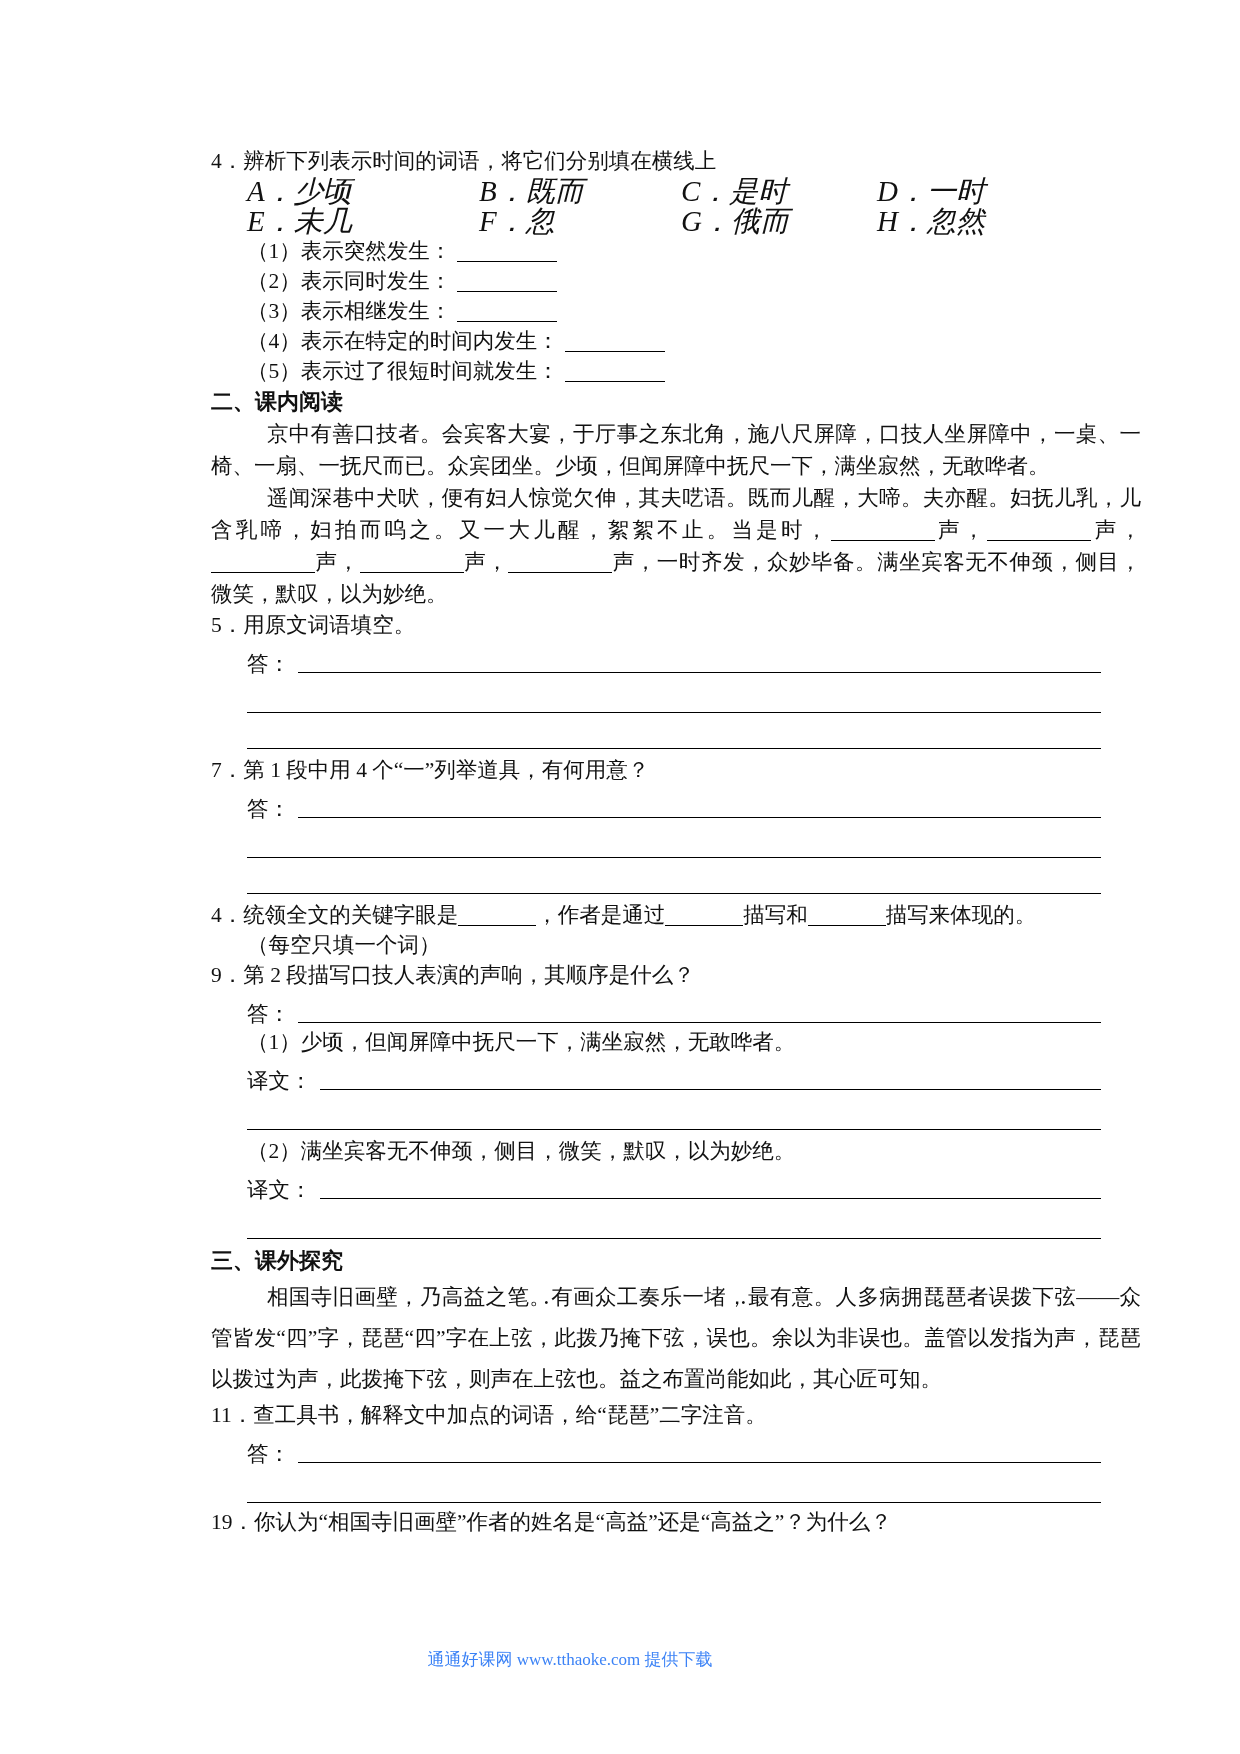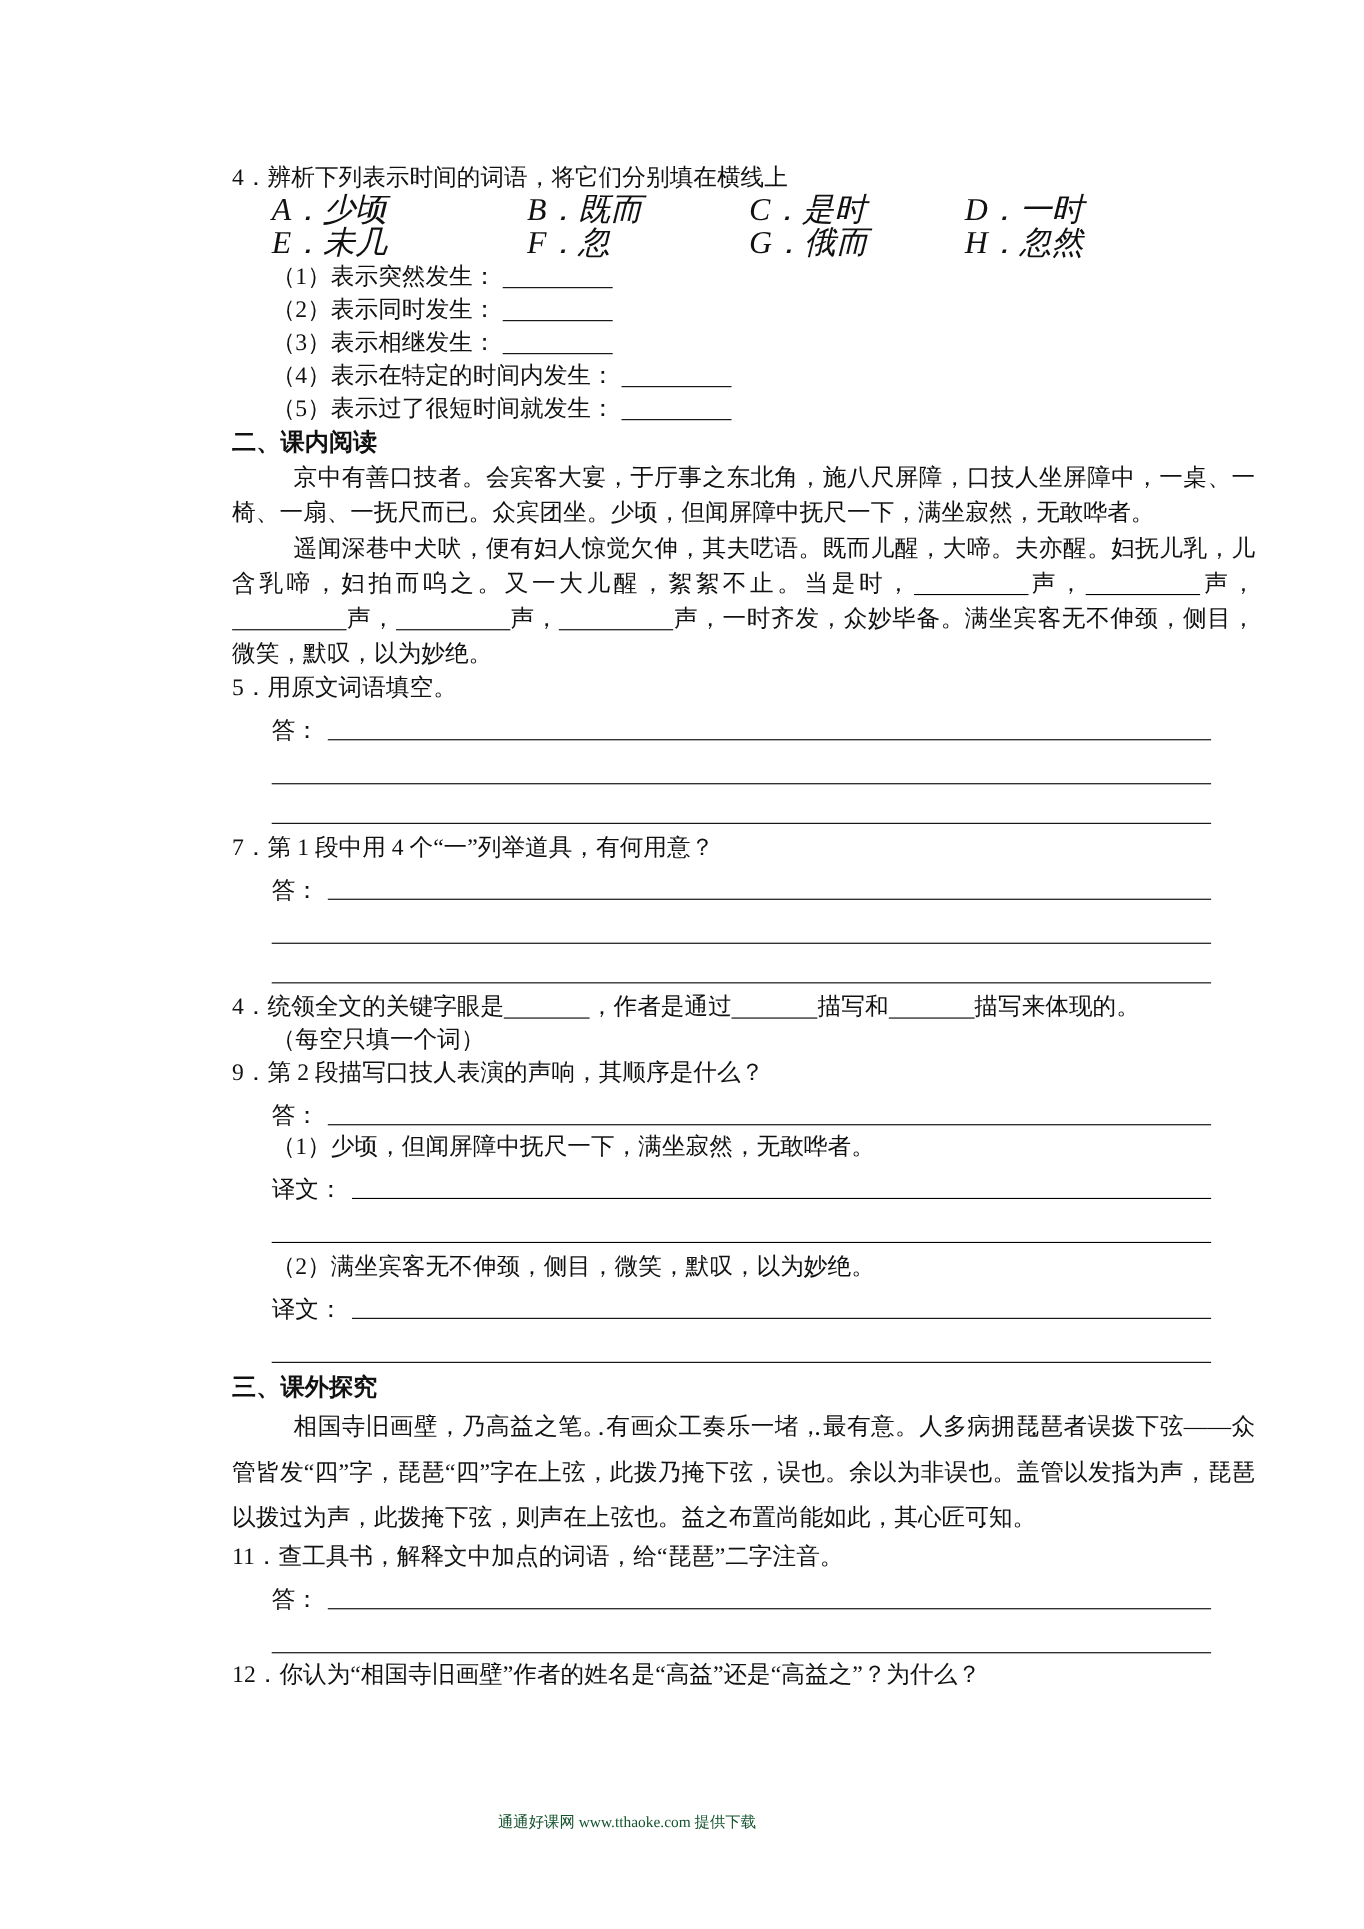--- a/index.html
+++ b/index.html
@@ -92,22 +92,22 @@
     transform:translateX(-50%);
     top:1.04em;
     font-size:12px;
     line-height:1;
   }
   .footer{
     position:absolute;
     left:0;right:0;
     top:1648px;
     text-align:center;
-    font-size:14px;
-    color:#14532d;
+    font-size:17px;
+    color:#3b82f6;
   }
 </style>
 </head>
 <body>
 
 <div class="page">
   <div class="content">
 
     <div class="line q">4．辨析下列表示时间的词语，将它们分别填在横线上</div>
     <div class="opts">
@@ -189,17 +189,17 @@
     <p class="passage s3"><span>相国寺旧画壁，乃高益之</span><span class="em-dot">笔</span><span>。有画众工奏乐一</span><span class="em-dot">堵</span><span>，最有意。人多病</span><span class="em-dot">拥</span><span>琵琶者误拨下弦——众管皆发“四”字，琵琶“四”字在上弦，此</span><span class="em-dot">拨</span><span>乃掩下弦，误也。余以为非误也。盖管以</span><span class="em-dot">发</span><span>指为声，琵琶以</span><span class="em-dot">拨</span><span>过为声，此拨掩下弦，则声在上弦也。益之布置尚能如此，其心</span><span class="em-dot">匠</span><span>可知。</span></p>
 
     <div class="line q">11．查工具书，解释文中加点的词语，给“琵琶”二字注音。</div>
     <div class="answer-row">
       <span class="ans-label">答：</span>
         <span class="fill"></span>
     </div>
     <div class="rule"></div>
     <div class="gap4"></div>
 
-    <div class="line q">12．你认为“相国寺旧画壁”作者的姓名是“高益”还是“高益之”？为什么？</div>
+    <div class="line q">19．你认为“相国寺旧画壁”作者的姓名是“高益”还是“高益之”？为什么？</div>
   </div>
 
   <div class="footer">通通好课网  www.tthaoke.com  提供下载</div>
 </div>
 
 </body></html>

